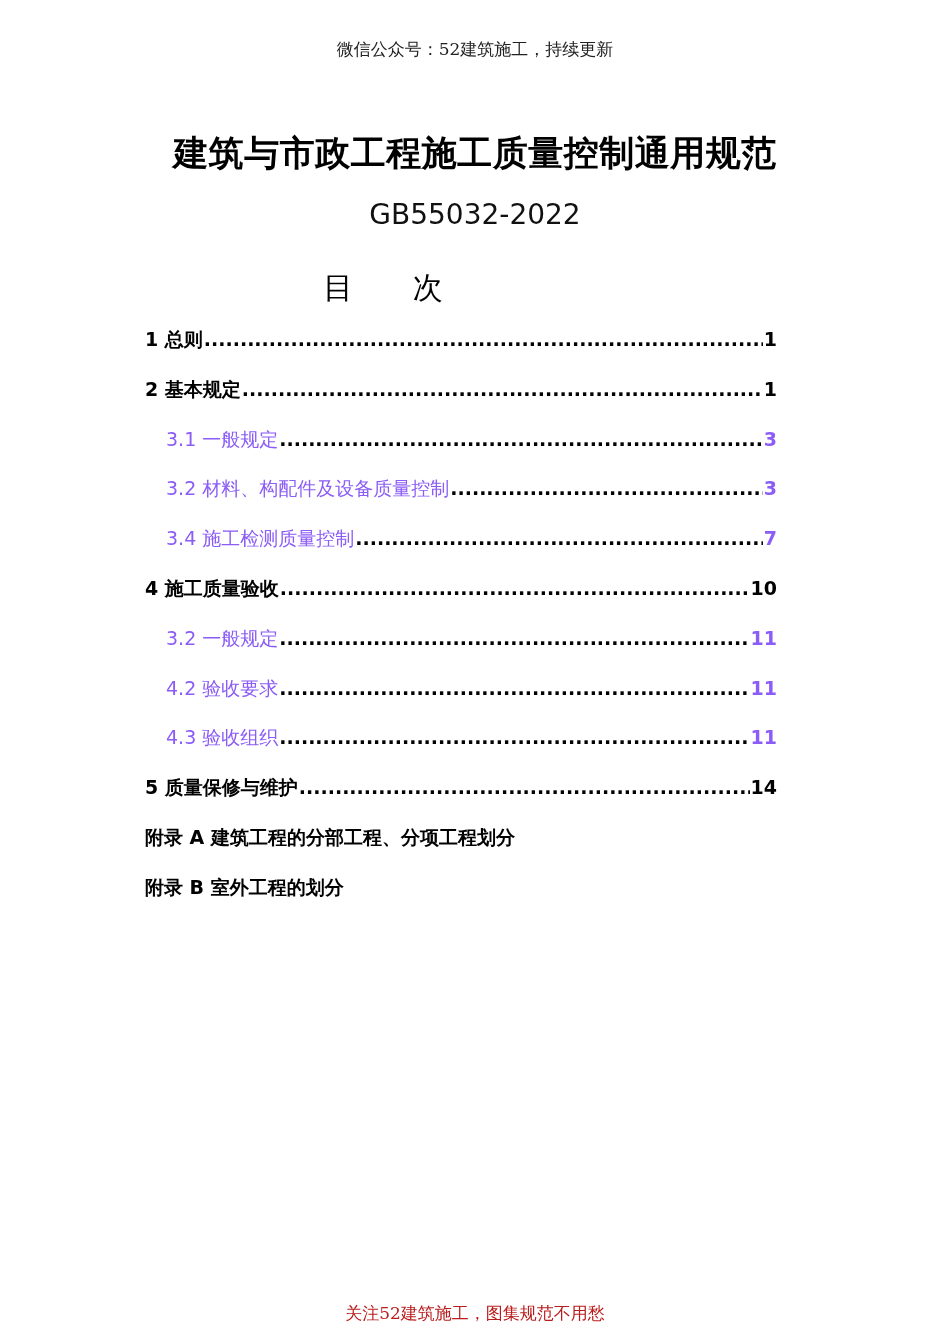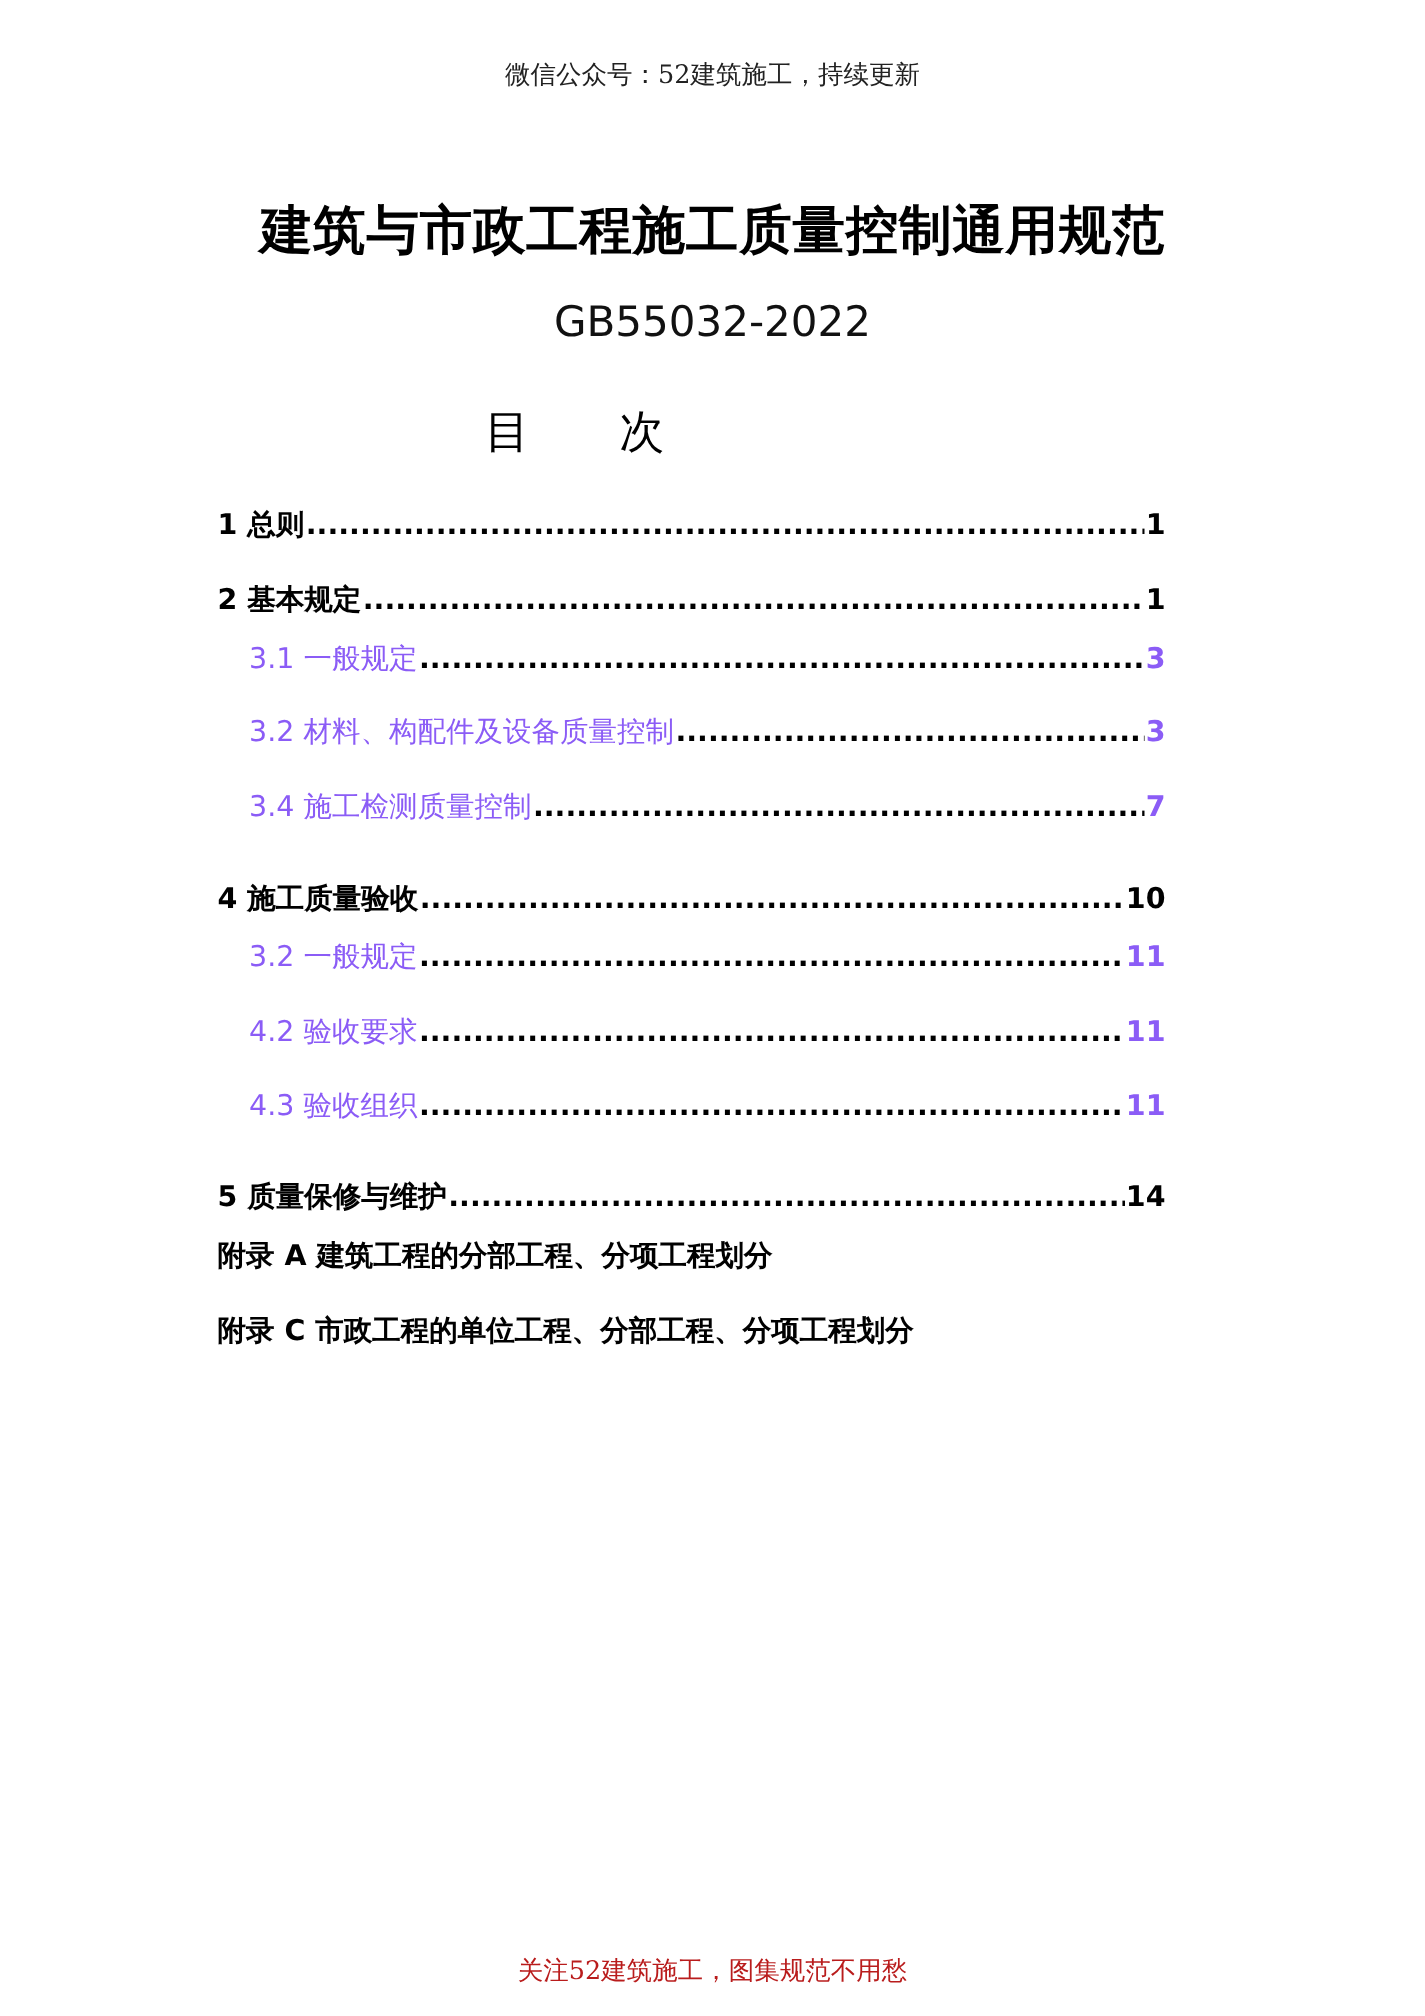--- a/index.html
+++ b/index.html
@@ -11,21 +11,21 @@
            font-family: "DejaVu Serif", "Liberation Serif", serif; font-size: 17px; color: #b91c1c; }
     .doc-title { position: absolute; top: 130px; left: 0; width: 950px; text-align: center;
            font-size: 35px; font-weight: bold; letter-spacing: 0.5px; }
     .doc-code { position: absolute; top: 198px; left: 0; width: 950px; text-align: center;
            font-size: 28px; font-weight: normal; color: #111; }
     .toc-heading { position: absolute; top: 268px; left: 0; width: 766px; text-align: center;
            font-size: 30px; font-weight: normal; word-spacing: 50px; }
     .toc { position: absolute; top: 325px; left: 145px; width: 632px; }
     .toc-entry { display: flex; align-items: baseline; height: 49.8px; line-height: 28px;
            font-size: 19px; white-space: nowrap; }
-    .toc-entry.level-1 { font-weight: bold; align-items: center; }
+    .toc-entry.level-1 { font-weight: bold; }
     .toc-entry.level-2 { font-weight: normal; padding-left: 21px; color: #8b5cf6; }
     .toc-entry.appendix { font-weight: bold; }
     .toc-label { flex: 0 0 auto; }
     .toc-leader { flex: 1 1 auto; overflow: hidden; margin: 0 1px; color: #000; font-weight: bold; letter-spacing: 0px; }
     .toc-leader::before { content: "............................................................................................................................................................................................................"; }
     .toc-page { flex: 0 0 auto; font-weight: bold; }
   </style>
 </head>
 <body>
 
@@ -83,17 +83,17 @@
   </div>
   <div class="toc-entry level-1">
     <span class="toc-label">5  质量保修与维护</span>
     <span class="toc-leader"></span>
     <span class="toc-page">14</span>
   </div>
   <div class="toc-entry appendix">
     <span class="toc-label">附录 A 建筑工程的分部工程、分项工程划分</span>
   </div>
   <div class="toc-entry appendix">
-    <span class="toc-label">附录 C 市政工程的单位工程、分部工程、分项工程划分</span>
+    <span class="toc-label">附录 B  室外工程的划分</span>
   </div>
 </div>
 
 <div class="watermark-bottom">关注52建筑施工，图集规范不用愁</div>
 
 </body></html>

